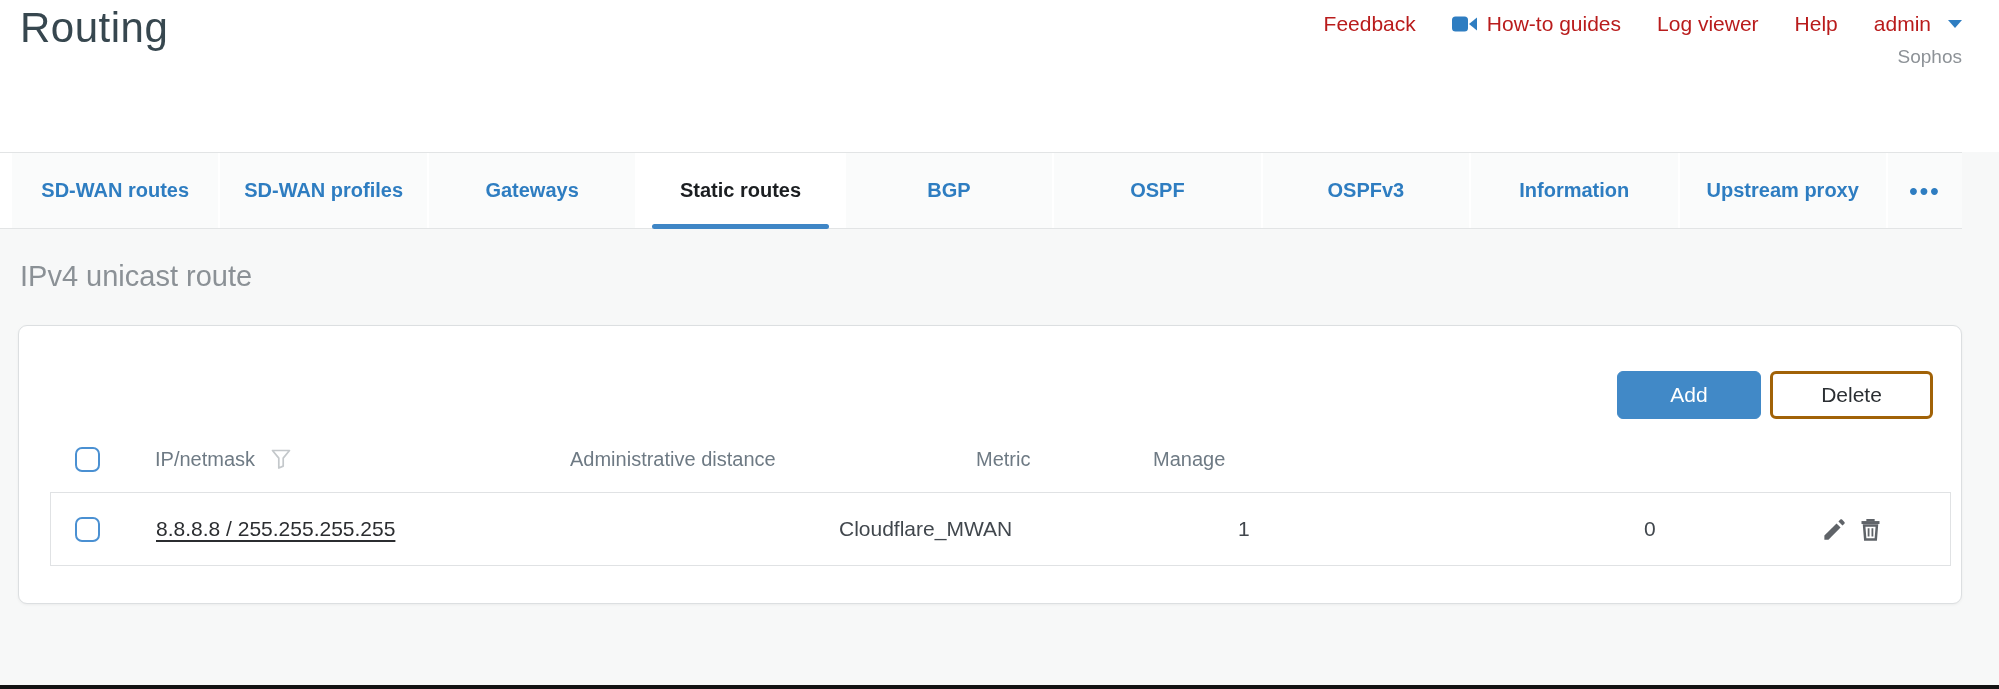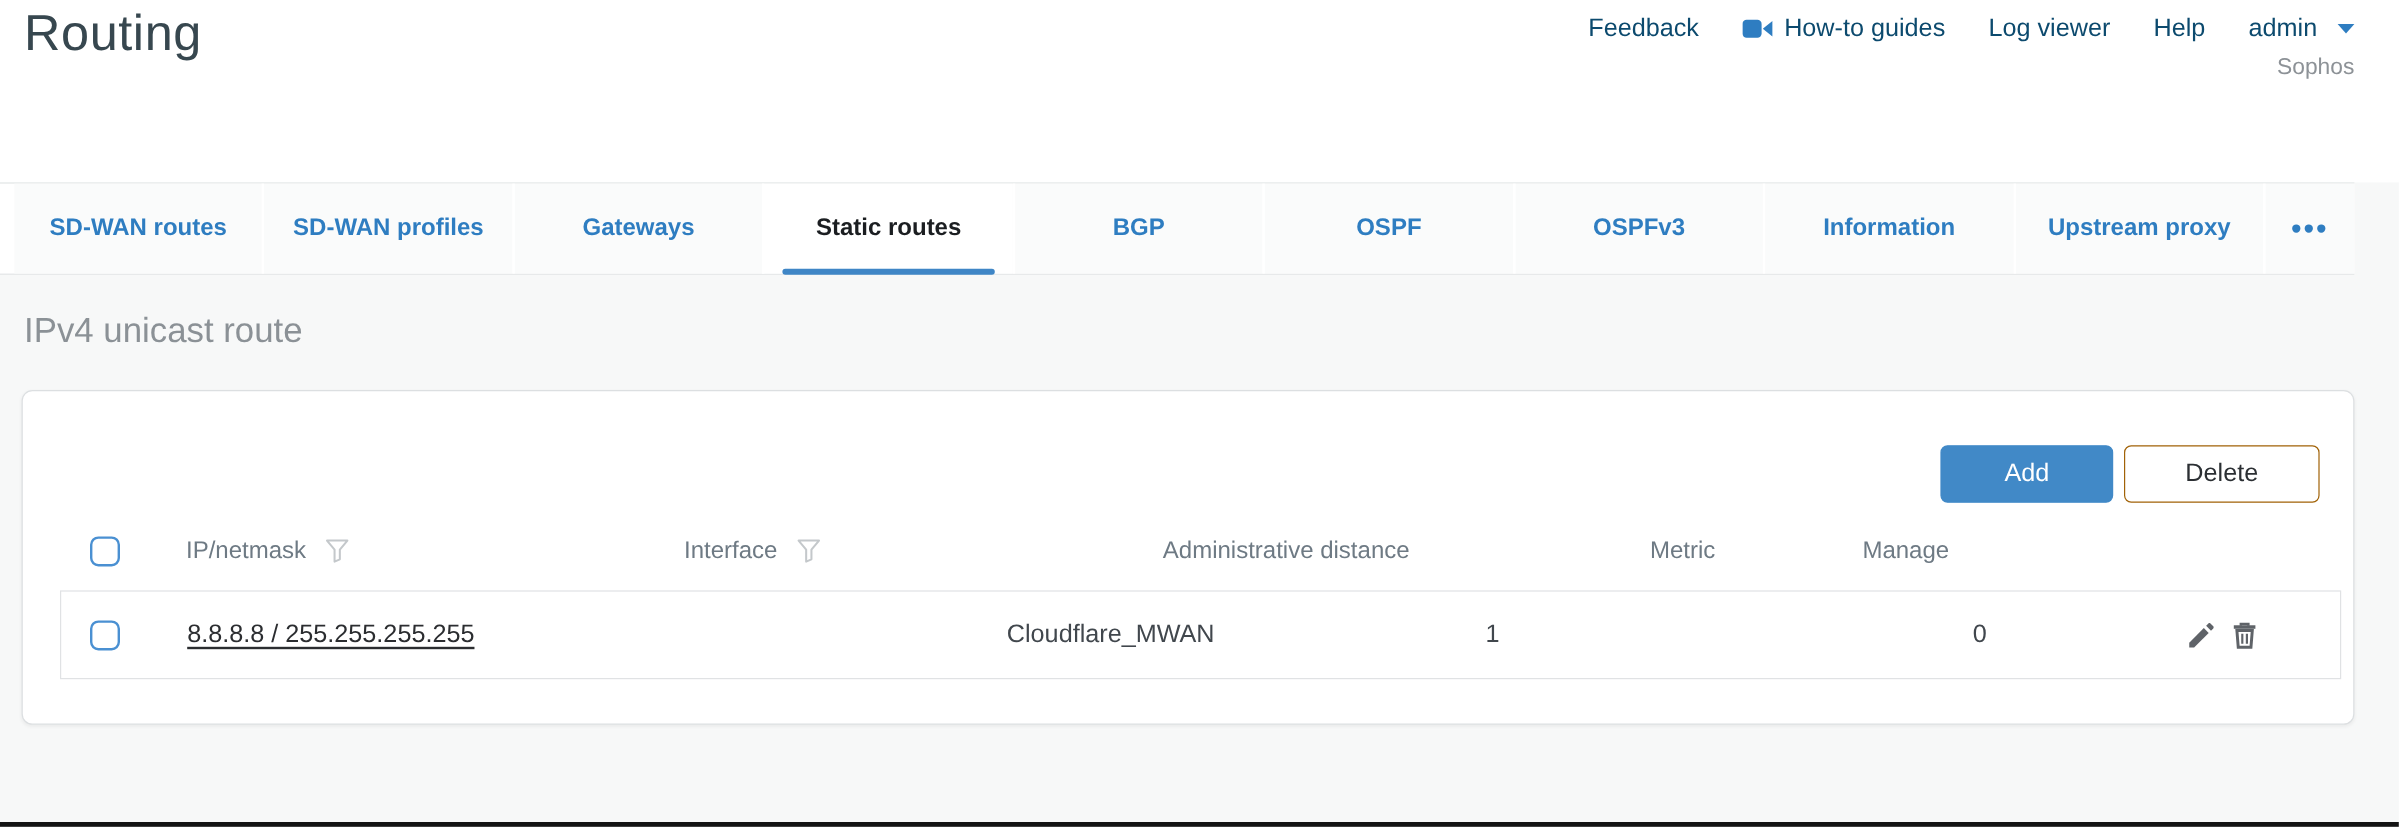--- a/index.html
+++ b/index.html
@@ -17,21 +17,21 @@
   .page-header { position: absolute; top: 0; left: 0; width: 100%; height: 152px; background: #fff; }
   .page-title {
     position: absolute; left: 20px; top: 4px;
     font-size: 42px; font-weight: 400; color: #37474f; letter-spacing: .5px;
   }
   .topnav {
     position: absolute; top: 12px; right: 37px;
     display: flex; align-items: center; gap: 36px;
     font-size: 21px; font-weight: 500; color: #2e7dc1;
   }
-  .topnav a { color: #0c4a6e; text-decoration: none; display: flex; align-items: center; gap: 9px; }
+  .topnav a { color: #b91c1c; text-decoration: none; display: flex; align-items: center; gap: 9px; }
   .caret-down {
     display: inline-block; width: 0; height: 0; margin-left: 8px;
     border-left: 7px solid transparent; border-right: 7px solid transparent;
     border-top: 8px solid #2e7dc1;
   }
   .org-label {
     position: absolute; top: 46px; right: 37px;
     font-size: 19px; color: #8d9297; font-weight: 400;
   }
 
@@ -72,21 +72,21 @@
     background: #fff; border: 1px solid #dcdfe1; border-radius: 9px;
     box-shadow: 0 1px 3px rgba(0,0,0,0.05);
   }
 
   .btn-row { position: absolute; top: 45px; right: 28px; display: flex; gap: 9px; }
   .btn {
     height: 48px; font-size: 21px; font-family: inherit;
     border-radius: 6px; display: flex; align-items: center; justify-content: center;
   }
   .btn-add { width: 144px; background: #4189c7; color: #fff; border: 1px solid #4189c7; }
-  .btn-delete { width: 163px; background: #fff; color: #2b2f33; border: 1px solid #a16207; }
+  .btn-delete { width: 163px; background: #fff; color: #2b2f33; border: 3px solid #a16207; }
 
   
   .thead, .trow { display: flex; align-items: center; }
   .thead {
     position: absolute; top: 110px; left: 31px; right: 26px; height: 46px;
     color: #6e7a84; font-size: 20px;
   }
   .tbody { position: absolute; top: 166px; left: 31px; right: 10px; }
   .trow {
     height: 74px; background: #fff; border: 1px solid #e0e2e4;
@@ -188,26 +188,20 @@
     <div class="thead">
       <div class="col col-check">
         <span class="checkbox interact"></span>
       </div>
       <div class="col col-ip">
         <span>IP/netmask</span>
         <svg class="funnel interact" width="24" height="24" viewBox="0 0 24 24">
           <path d="M3.5 3.5h17l-6.3 7.6v8l-4.4 1.9v-9.9z" fill="none" stroke="#c4c8cb" stroke-width="1.7" stroke-linejoin="round"></path>
         </svg>
       </div>
-      <div class="col col-if">
-        <span>Interface</span>
-        <svg class="funnel interact" width="24" height="24" viewBox="0 0 24 24">
-          <path d="M3.5 3.5h17l-6.3 7.6v8l-4.4 1.9v-9.9z" fill="none" stroke="#c4c8cb" stroke-width="1.7" stroke-linejoin="round"></path>
-        </svg>
-      </div>
       <div class="col col-ad">
         <span>Administrative distance</span>
       </div>
       <div class="col col-metric">
         <span>Metric</span>
       </div>
       <div class="col col-manage">
         <span>Manage</span>
       </div>
     </div>

